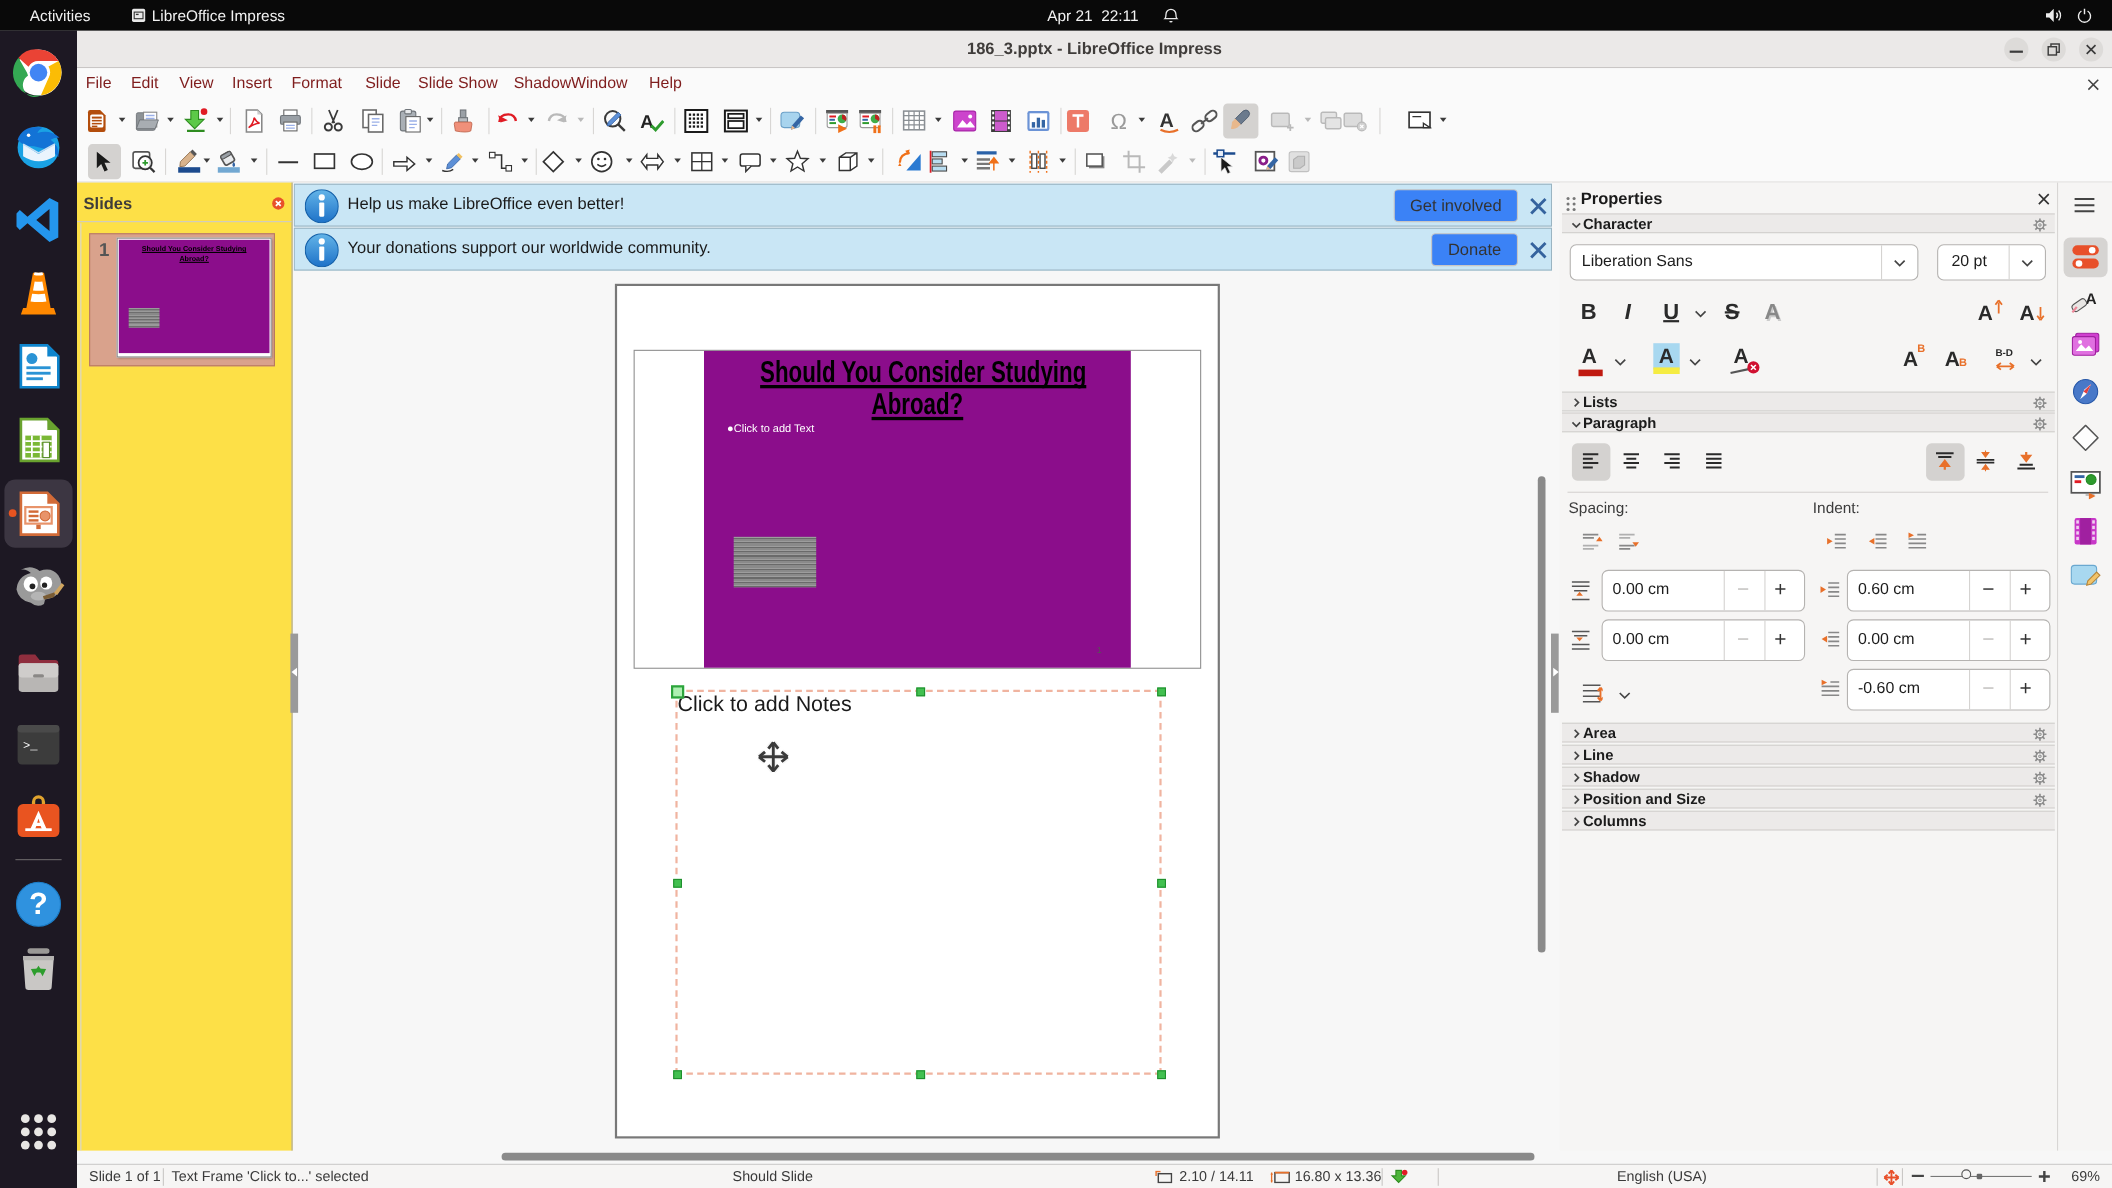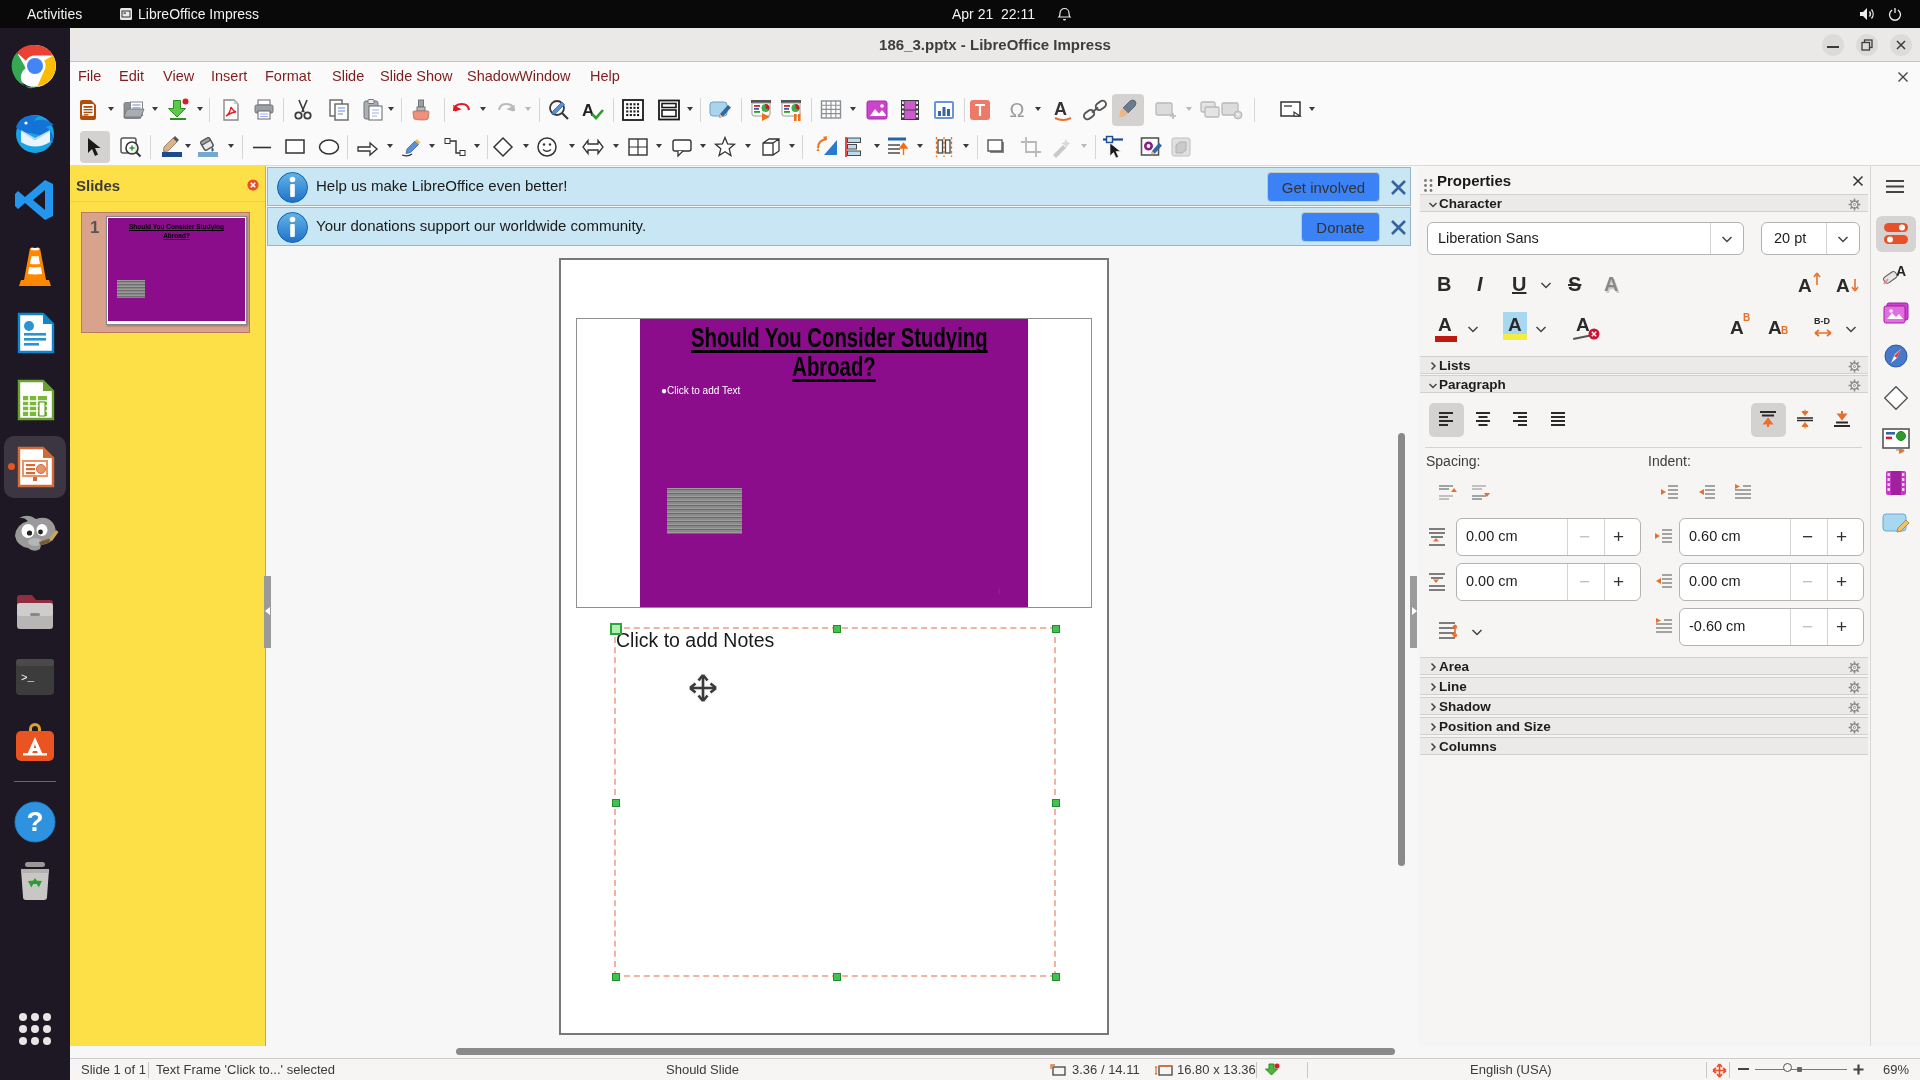--- a/index.html
+++ b/index.html
@@ -1120,21 +1120,21 @@
       <rect x="1" y="2" width="23" height="17" rx="3" fill="#a8d8f0" stroke="#6aa8d0"></rect>
       <path d="M16 16 l8-8 3 3 -8 8 -4 1z" fill="#f2c46a" stroke="#b8863a"></path>
     </svg>
   </div>
 
 <div id="statusbar" class="abs">
   <div class="s" style="left:11px;">Slide 1 of 1</div>
   <div class="ssep" style="left:78px;"></div>
   <div class="s" style="left:86px;">Text Frame 'Click to...' selected</div>
   <div class="s" style="left:596px;">Should Slide</div>
-  <div class="s" style="left:1002px;">3.36 / 14.11</div>
+  <div class="s" style="left:1002px;">2.10 / 14.11</div>
   <div class="s" style="left:1107px;">16.80 x 13.36</div>
   <svg class="abs" style="left:980px; top:5px;" width="16" height="12" viewBox="0 0 16 12">
       <rect x="3" y="3" width="12" height="8" fill="none" stroke="#444" stroke-width="1.3"></rect>
       <path d="M1 3 v-2 h4 M1 1 v4" stroke="#e8702a" stroke-width="1.3" fill="none"></path>
     </svg>
   <svg class="abs" style="left:1085px; top:5px;" width="18" height="12" viewBox="0 0 18 12">
       <rect x="4" y="2" width="13" height="9" fill="none" stroke="#444" stroke-width="1.3"></rect>
       <path d="M1 2 v9 M0 3.5 h2 M0 9.5 h2" stroke="#e8702a" stroke-width="1.2"></path>
       <path d="M4 2 h13" stroke="#e8702a" stroke-width="1.5"></path>
     </svg>

